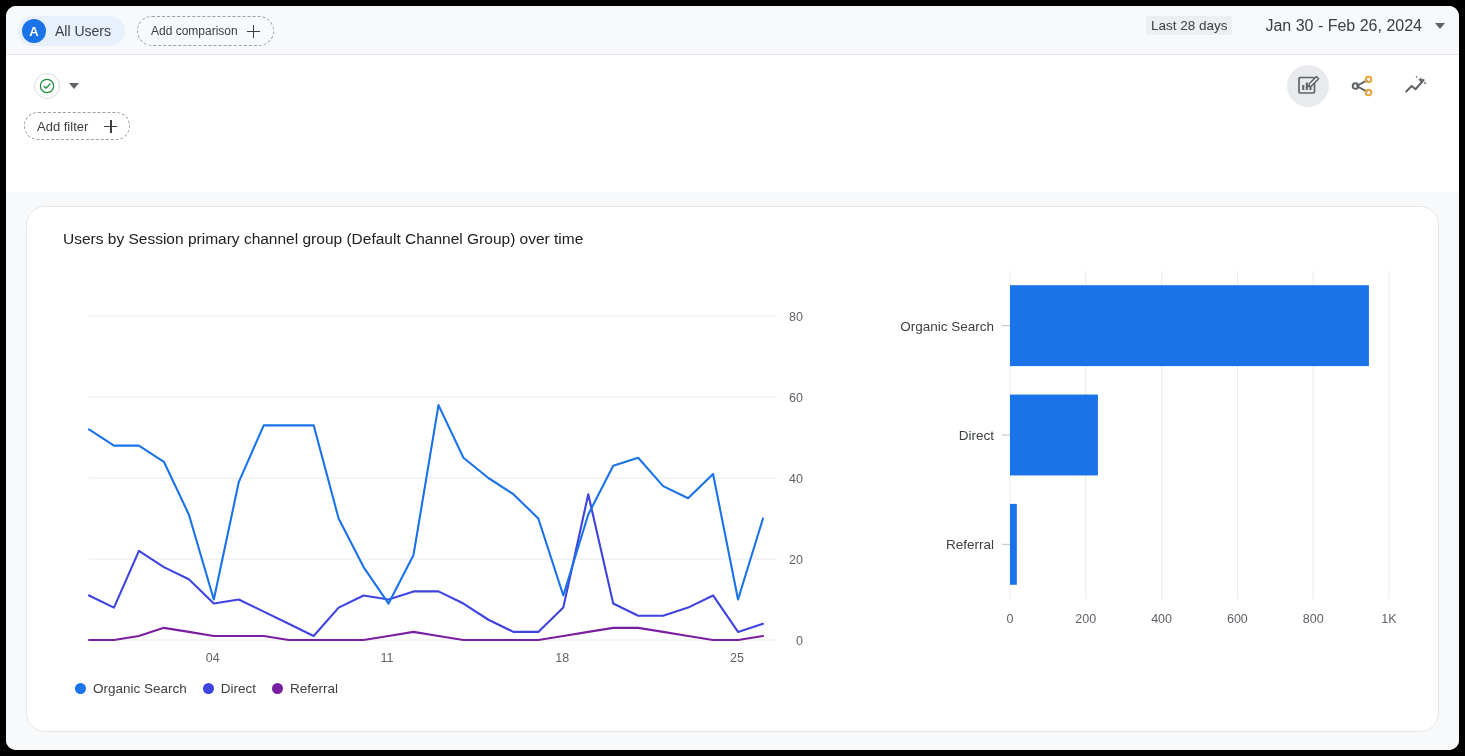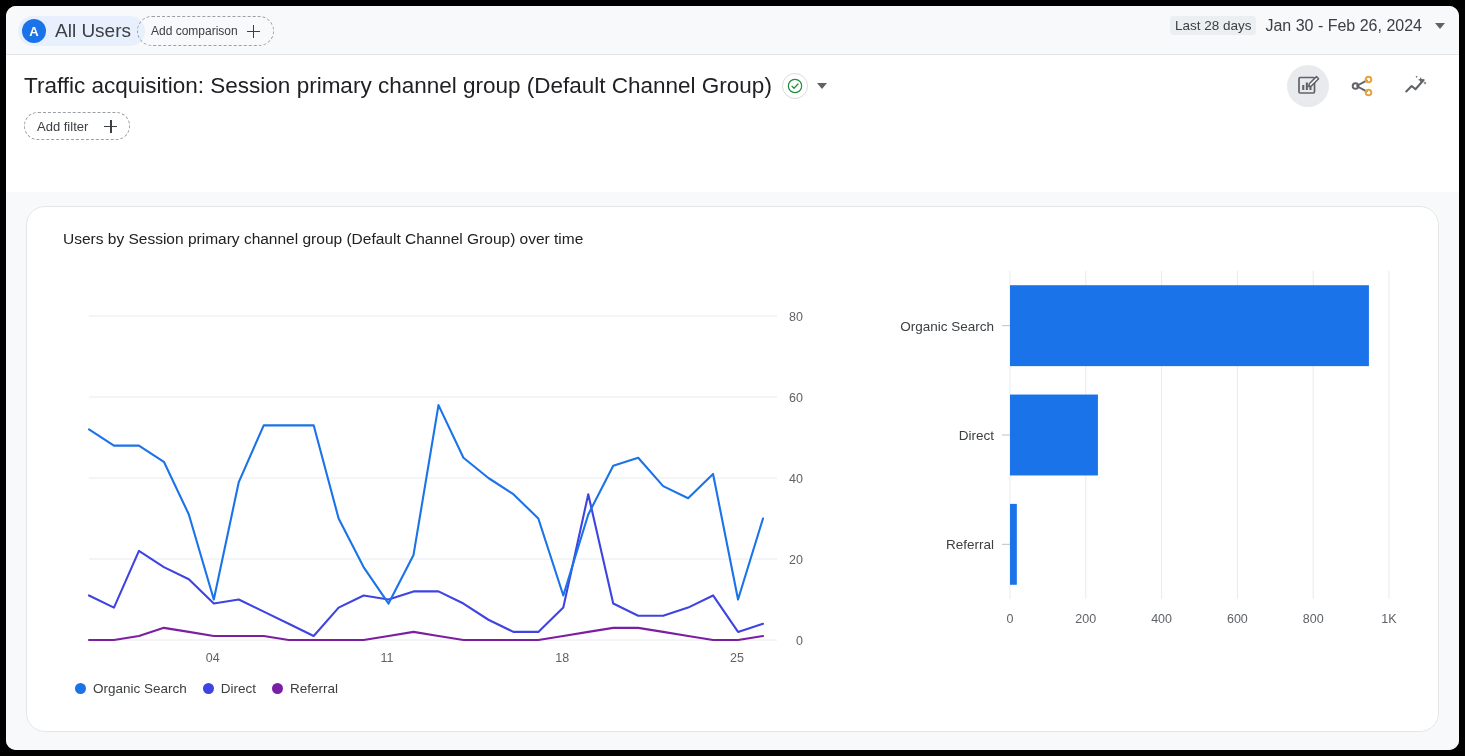--- a/index.html
+++ b/index.html
@@ -33,21 +33,21 @@
     padding: 0 14px 0 4px;
     cursor: pointer;
   }
   #seg-avatar {
     width: 24px; height: 24px; border-radius: 50%;
     background: #1a73e8; color: #fff;
     font-size: 13px; font-weight: 700;
     display: flex; align-items: center; justify-content: center;
     margin-right: 9px;
   }
-  #seg-label { font-size: 19px; color: #3c4043; }
+  #seg-label { font-size: 14px; color: #3c4043; }
   #add-comparison {
     position: absolute; left: 131px; top: 10px;
     height: 30px;
     display: flex; align-items: center; gap: 9px;
     border: 1px dashed #9aa0a6;
     border-radius: 16px;
     padding: 0 13px;
     font-size: 12px; color: #3c4043;
     cursor: pointer;
     background: transparent;
@@ -63,21 +63,21 @@
 
   #date-area {
     position: absolute; right: 14px; top: 10px;
     display: flex; align-items: center; gap: 9px;
     cursor: pointer;
   }
   #date-preset {
     font-size: 13.5px; color: #3c4043;
     background: #eceff1; border-radius: 3px; padding: 2px 5px; margin-left: 20px;
   }
-  #date-range { font-size: 16px; color: #3c4043; }
+  #date-range { font-size: 16px; color: #3c4043; margin-left: 24px; }
   #date-caret {
     width: 0; height: 0;
     border-left: 5.5px solid transparent;
     border-right: 5.5px solid transparent;
     border-top: 6px solid #5f6368;
     margin-left: 4px;
   }
 
   
   #titlewrap { position: relative; padding: 0 18px; background: #fff; }
@@ -175,21 +175,20 @@
 
     <div id="date-area">
       <span id="date-preset">Last 28 days</span>
       <span id="date-range">Jan 30 - Feb 26, 2024</span>
       <span id="date-caret"></span>
     </div>
   </div>
 
   <div id="titlewrap">
     <div id="title-row">
-      <span id="page-title">Traffic acquisition: Session primary channel group (Default Channel Group)</span>
 
       <span id="title-check">
         <svg width="16" height="16" viewBox="0 0 24 24" aria-hidden="true">
           <circle cx="12" cy="12" r="10" fill="none" stroke="#1e8e3e" stroke-width="1.8"></circle>
           <path d="M7.5 12.4l3 3 6-6.4" fill="none" stroke="#1e8e3e" stroke-width="1.8" stroke-linecap="round" stroke-linejoin="round"></path>
         </svg>
       </span>
       <span id="title-caret"></span>
     </div>
 

